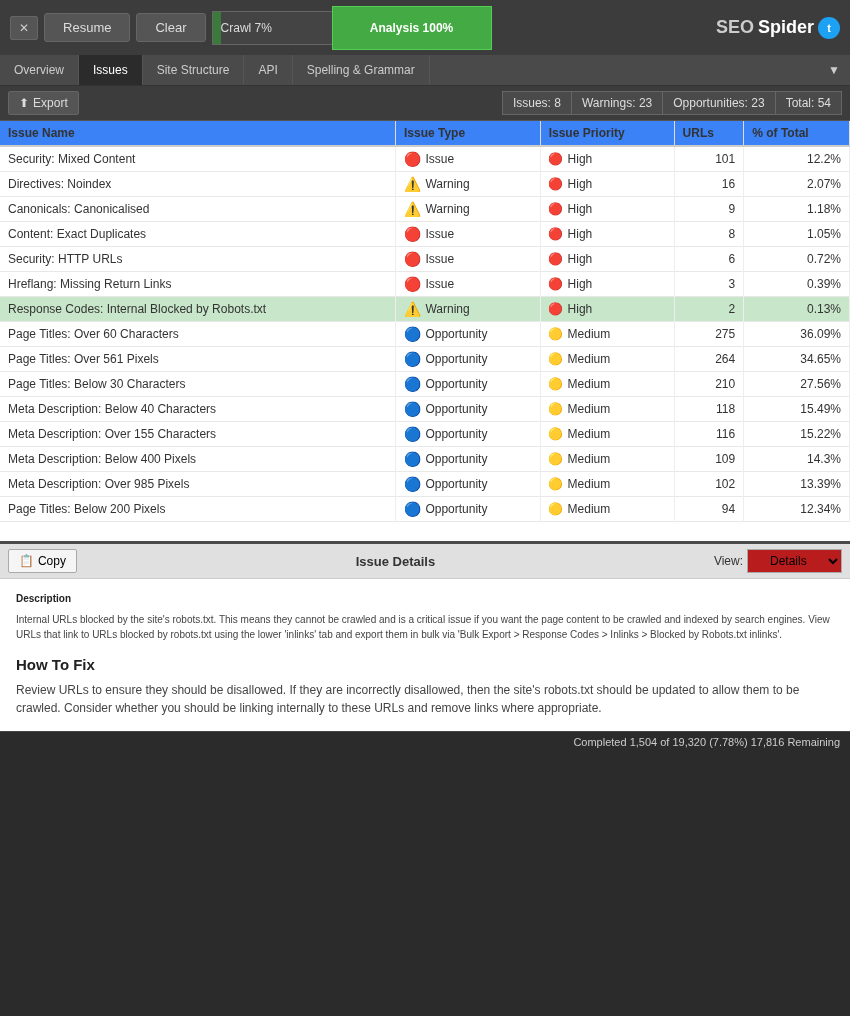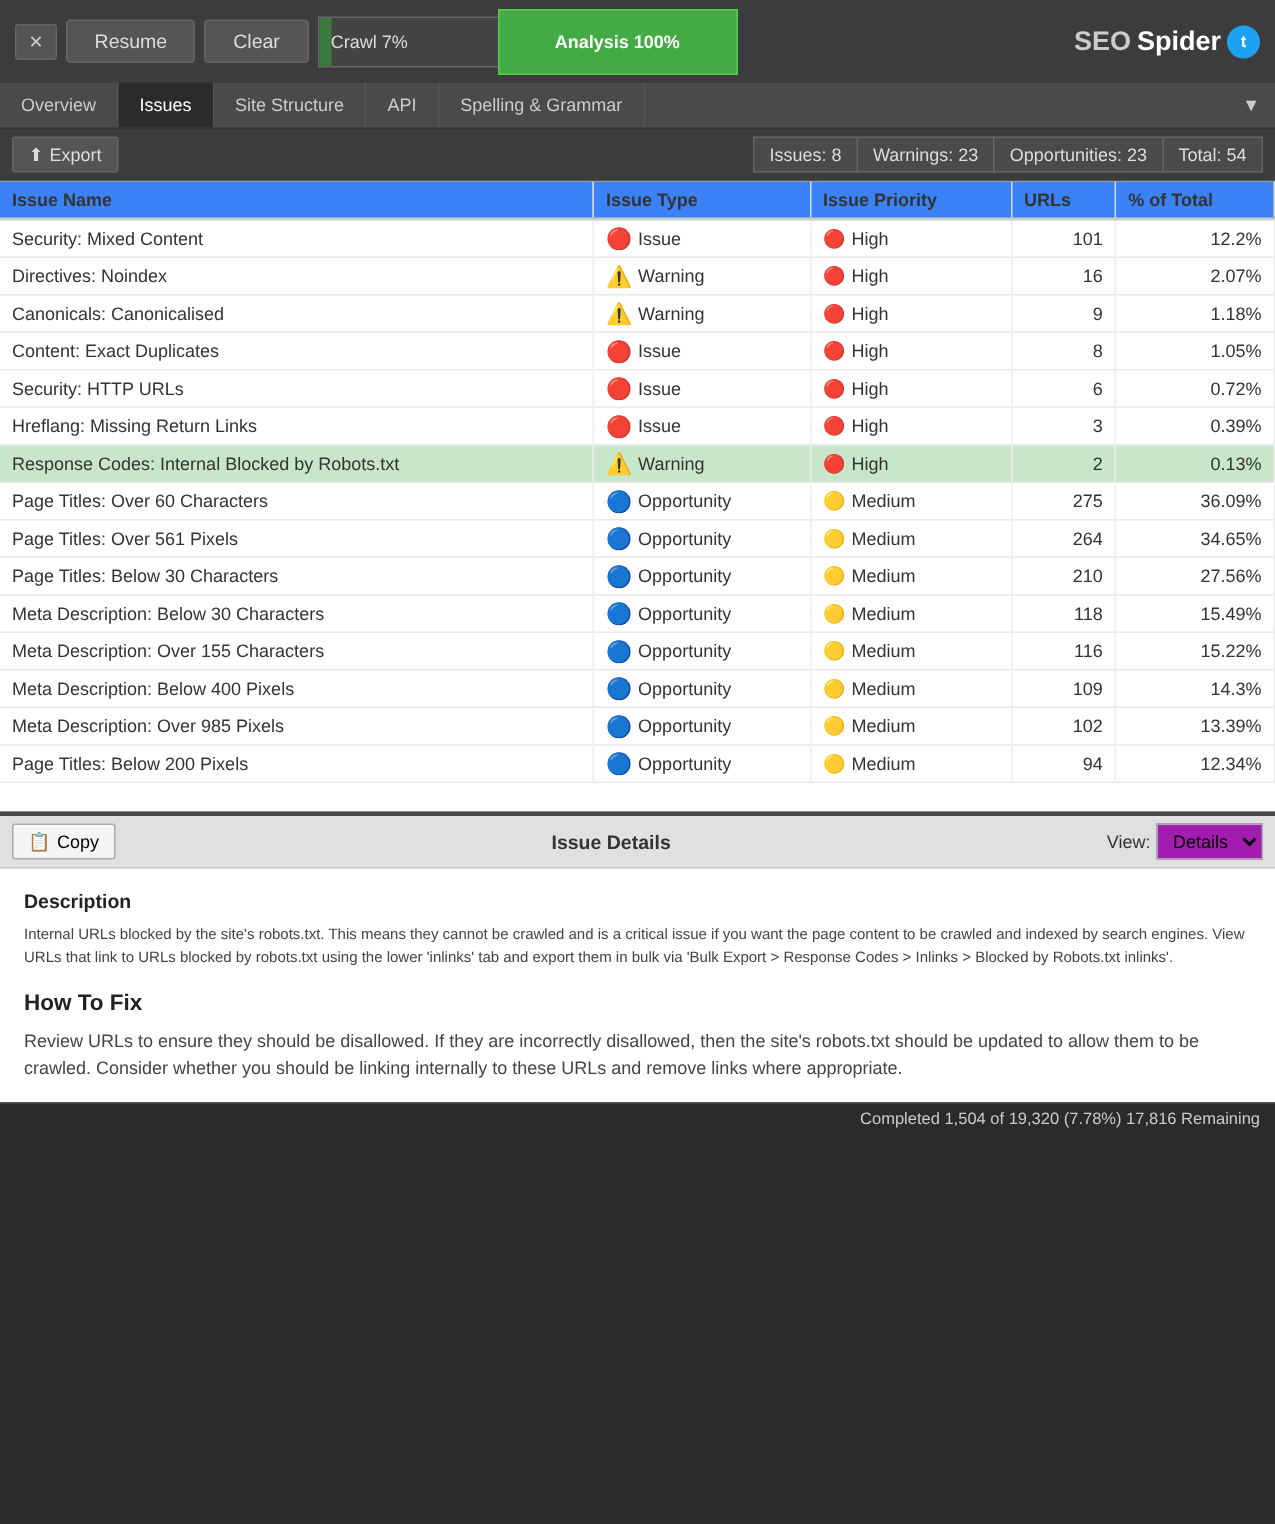--- a/index.html
+++ b/index.html
@@ -231,31 +231,31 @@
     }
     .bottom-toolbar-spacer { flex: 1; }
     .issue-details-title {
       font-size: 13px;
       font-weight: bold;
       color: #333;
     }
     .view-label { font-size: 12px; color: #333; margin-right: 4px; }
     .view-select {
       border: 1px solid #aaa;
-      background: #a21caf;
-      padding: 3px 6px;
+      background: #b91c1c;
+      padding: 3px 18px;
       font-size: 12px;
       cursor: pointer;
     }
 
     .issue-content {
       padding: 14px 16px;
     }
     .issue-desc-title {
-      font-size: 13px;
+      font-size: 10px;
       font-weight: bold;
       color: #222;
       margin-bottom: 8px;
     }
     .issue-desc-text {
       font-size: 10px;
       color: #444;
       line-height: 1.5;
       margin-bottom: 14px;
     }
@@ -508,21 +508,21 @@
     <td>
       <div class="priority-cell">
         <span>🟡</span>
         <span>Medium</span>
       </div>
     </td>
     <td class="td-urls">210</td>
     <td class="td-percent">27.56%</td>
   </tr>
         <tr>
-    <td>Meta Description: Below 30 Characters</td>
+    <td>Meta Description: Below 40 Characters</td>
     <td>
       <div class="type-cell">
         <span class="icon-opportunity">🔵</span>
         <span>Opportunity</span>
       </div>
     </td>
     <td>
       <div class="priority-cell">
         <span>🟡</span>
         <span>Medium</span>

